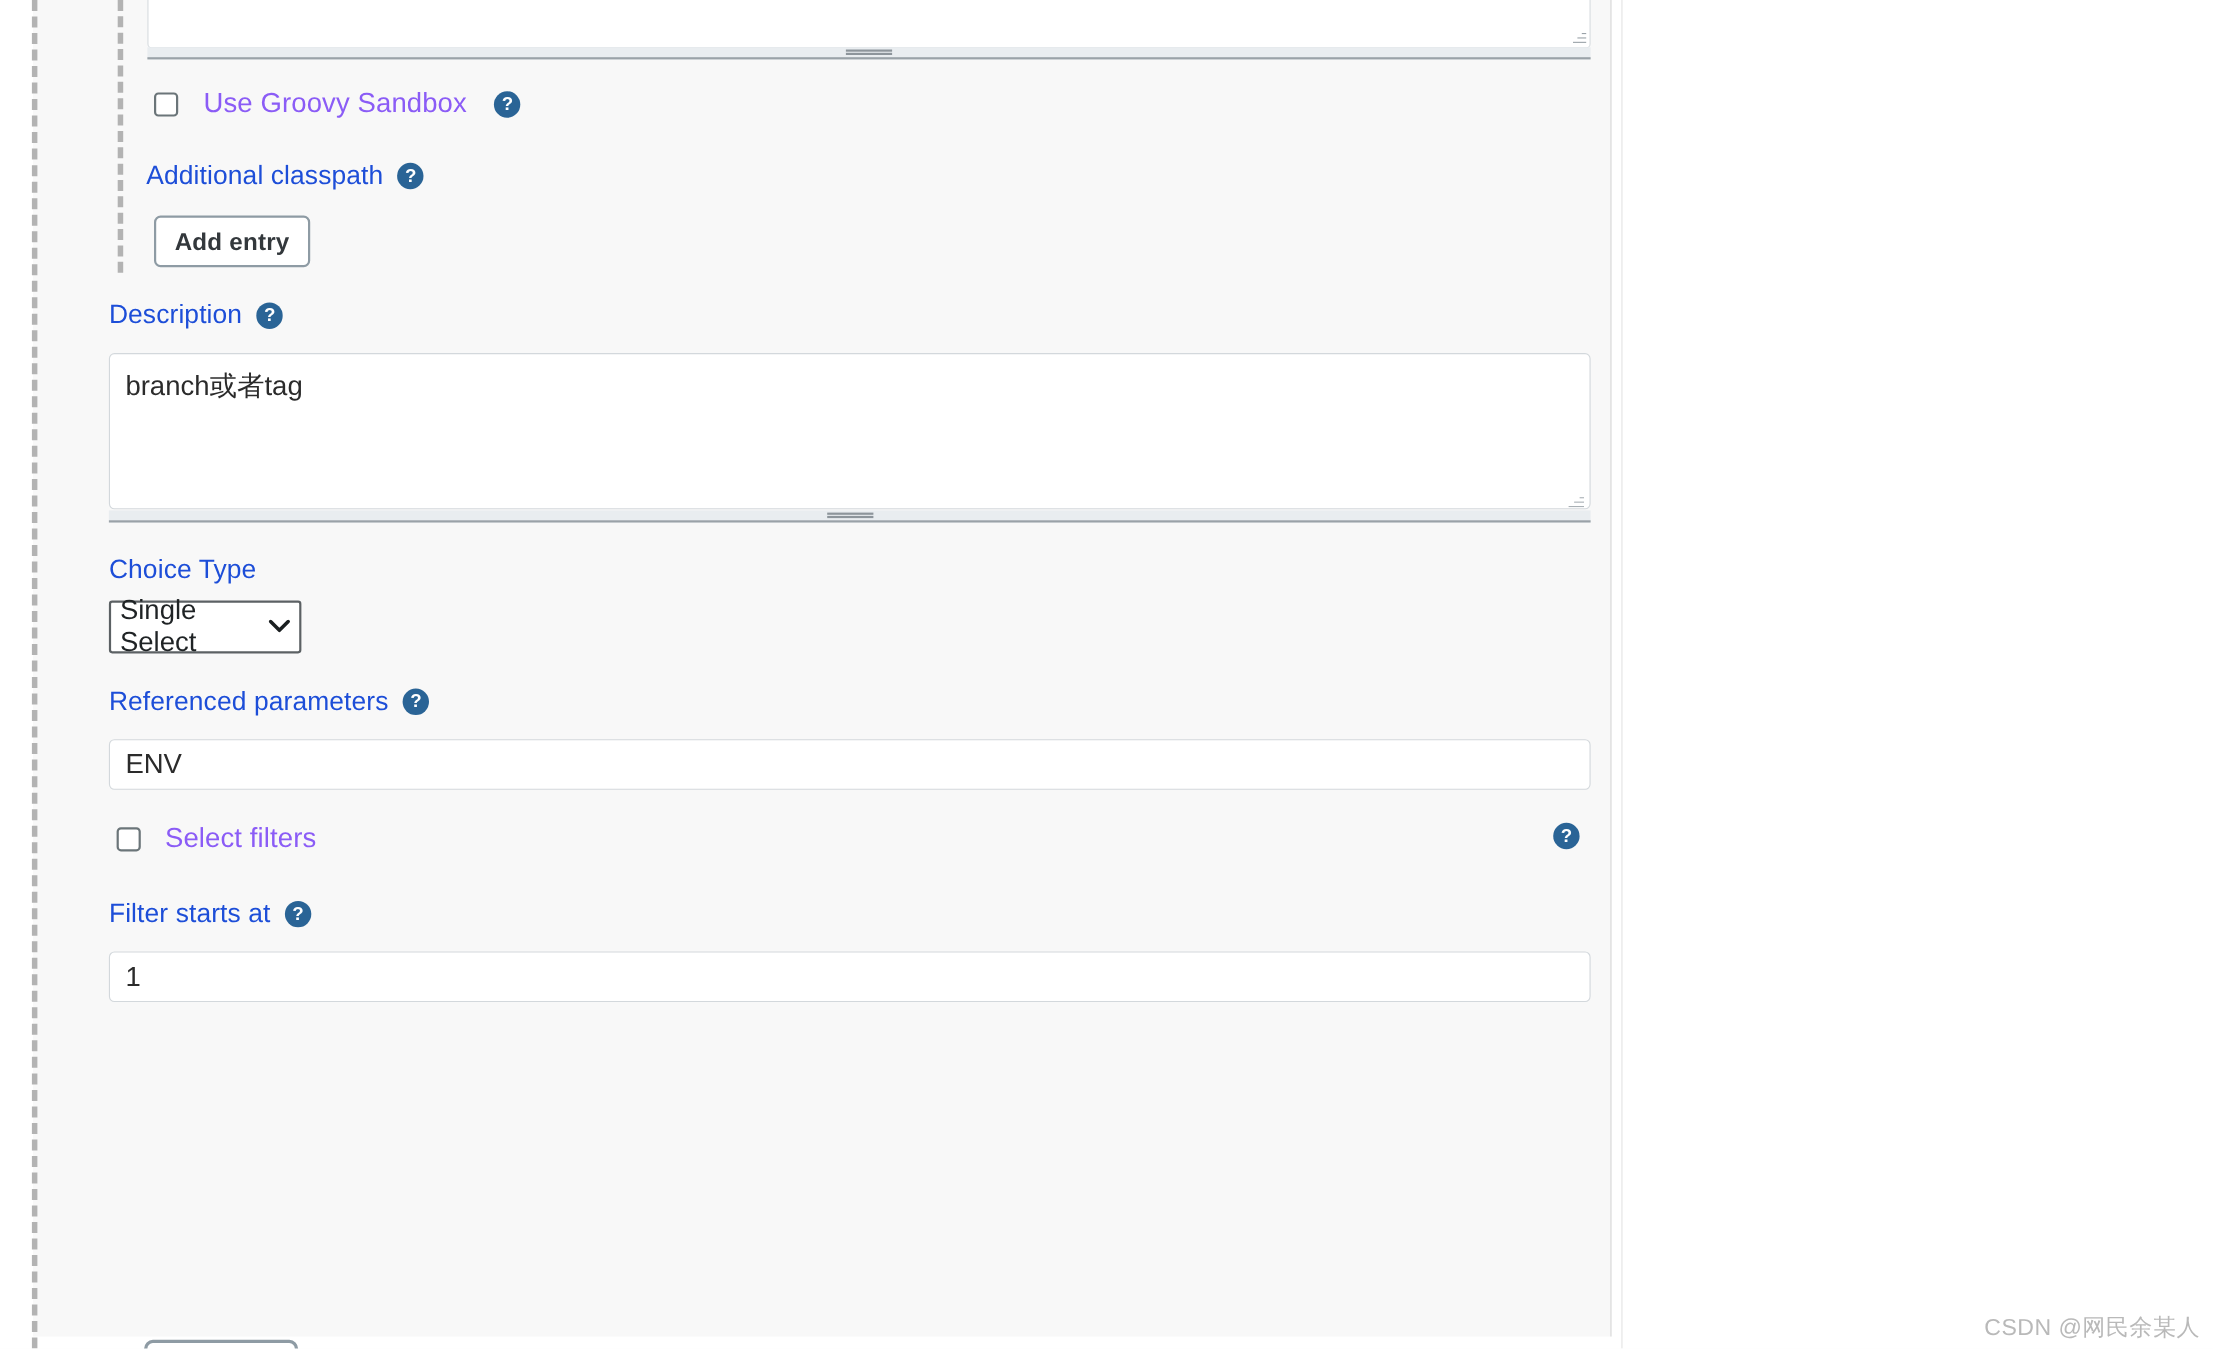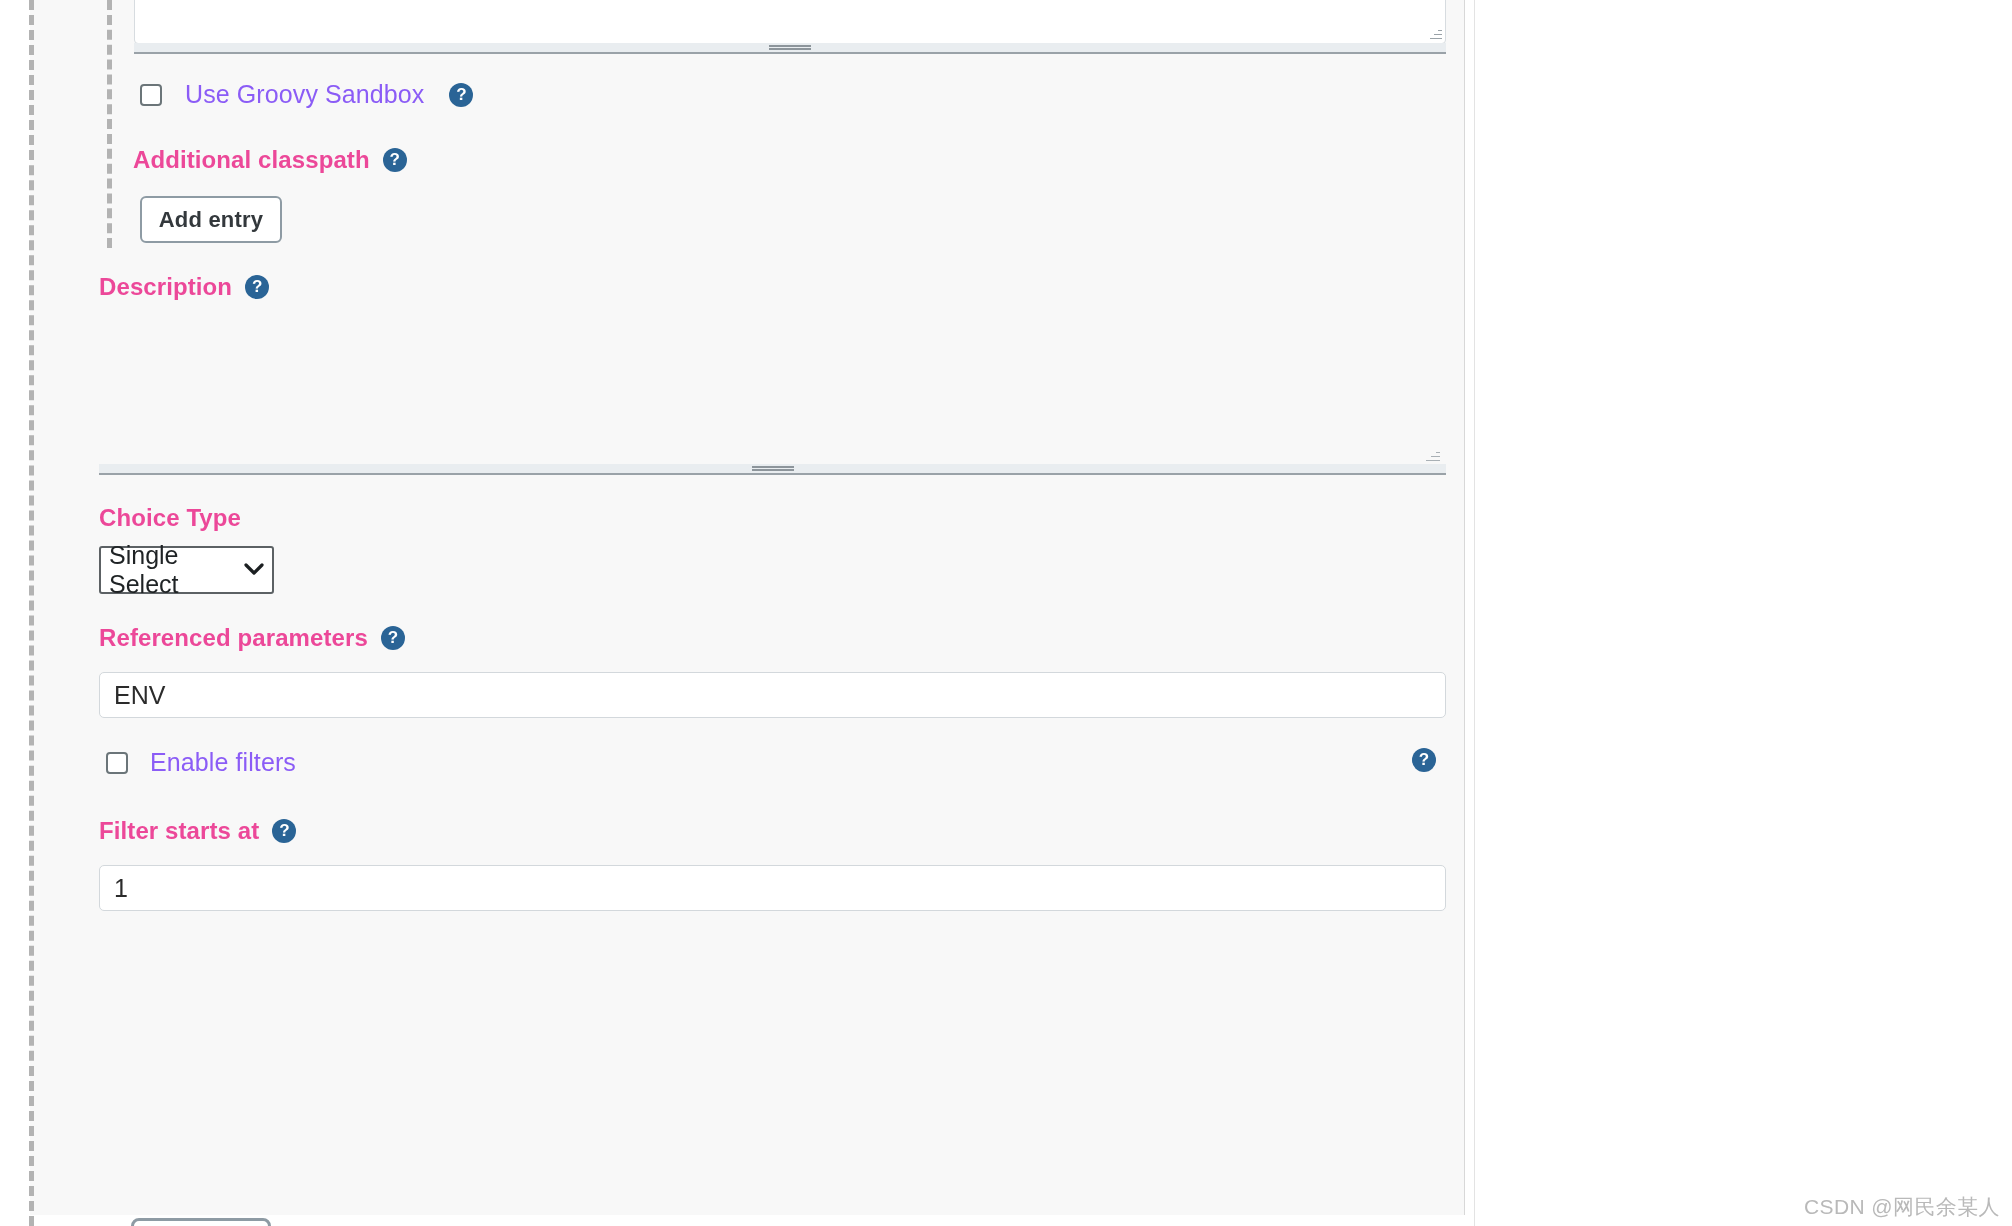--- a/index.html
+++ b/index.html
@@ -75,22 +75,22 @@
     line-height: 24px;
     text-align: center;
     vertical-align: middle;
     cursor: pointer;
     user-select: none;
     font-family: "Liberation Sans", sans-serif;
   }
 
   .field-label {
     font-size: 24px;
-    font-weight: bold;
-    color: #ec4899;
+    font-weight: normal;
+    color: #1d4ed8;
     letter-spacing: 0.1px;
     display: inline-block;
     vertical-align: middle;
   }
 
   .label-row {
     display: flex;
     align-items: center;
     gap: 13px;
   }
@@ -410,20 +410,21 @@
   <div class="row-classpath-label label-row">
     <span class="field-label">Additional classpath</span>
     <span class="help-icon">?</span>
   </div>
   <button class="btn-add-entry">Add entry</button>
 
   <div class="row-description-label label-row">
     <span class="field-label">Description</span>
     <span class="help-icon">?</span>
   </div>
+  <textarea class="description-textarea" placeholder="" style="">branch或者tag</textarea>
   <div class="desc-resize-corner">
     <i></i>
       <i></i>
       <i></i>
   </div>
   <div class="description-dragbar">
     <div class="grip"></div>
   </div>
 
   <div class="row-choicetype-label label-row">
@@ -437,21 +438,21 @@
   </div>
 
   <div class="row-refparams-label label-row">
     <span class="field-label">Referenced parameters</span>
     <span class="help-icon">?</span>
   </div>
   <input class="input-refparams" type="text" value="ENV" style="">
 
   <div class="row-enable-filters">
     <span class="checkbox-box"></span>
-    <span class="checkbox-label">Enable filters</span>
+    <span class="checkbox-label">Select filters</span>
   </div>
   <span class="help-icon help-filters">?</span>
 
   <div class="row-filterstart-label label-row">
     <span class="field-label">Filter starts at</span>
     <span class="help-icon">?</span>
   </div>
   <input class="input-filterstart" type="text" value="1" style="">
 
   <div class="bottom-partial-btn"></div>

